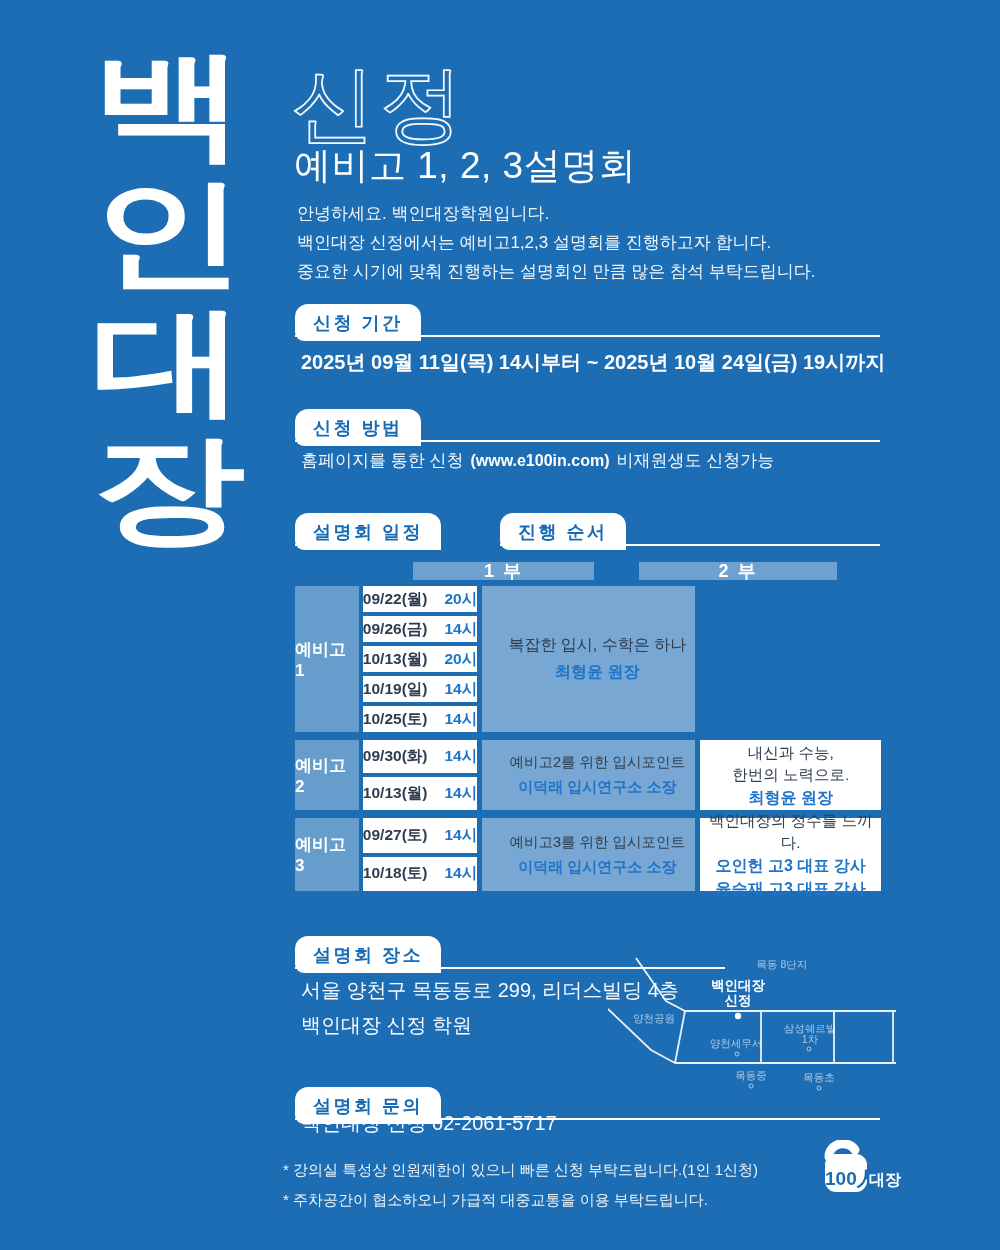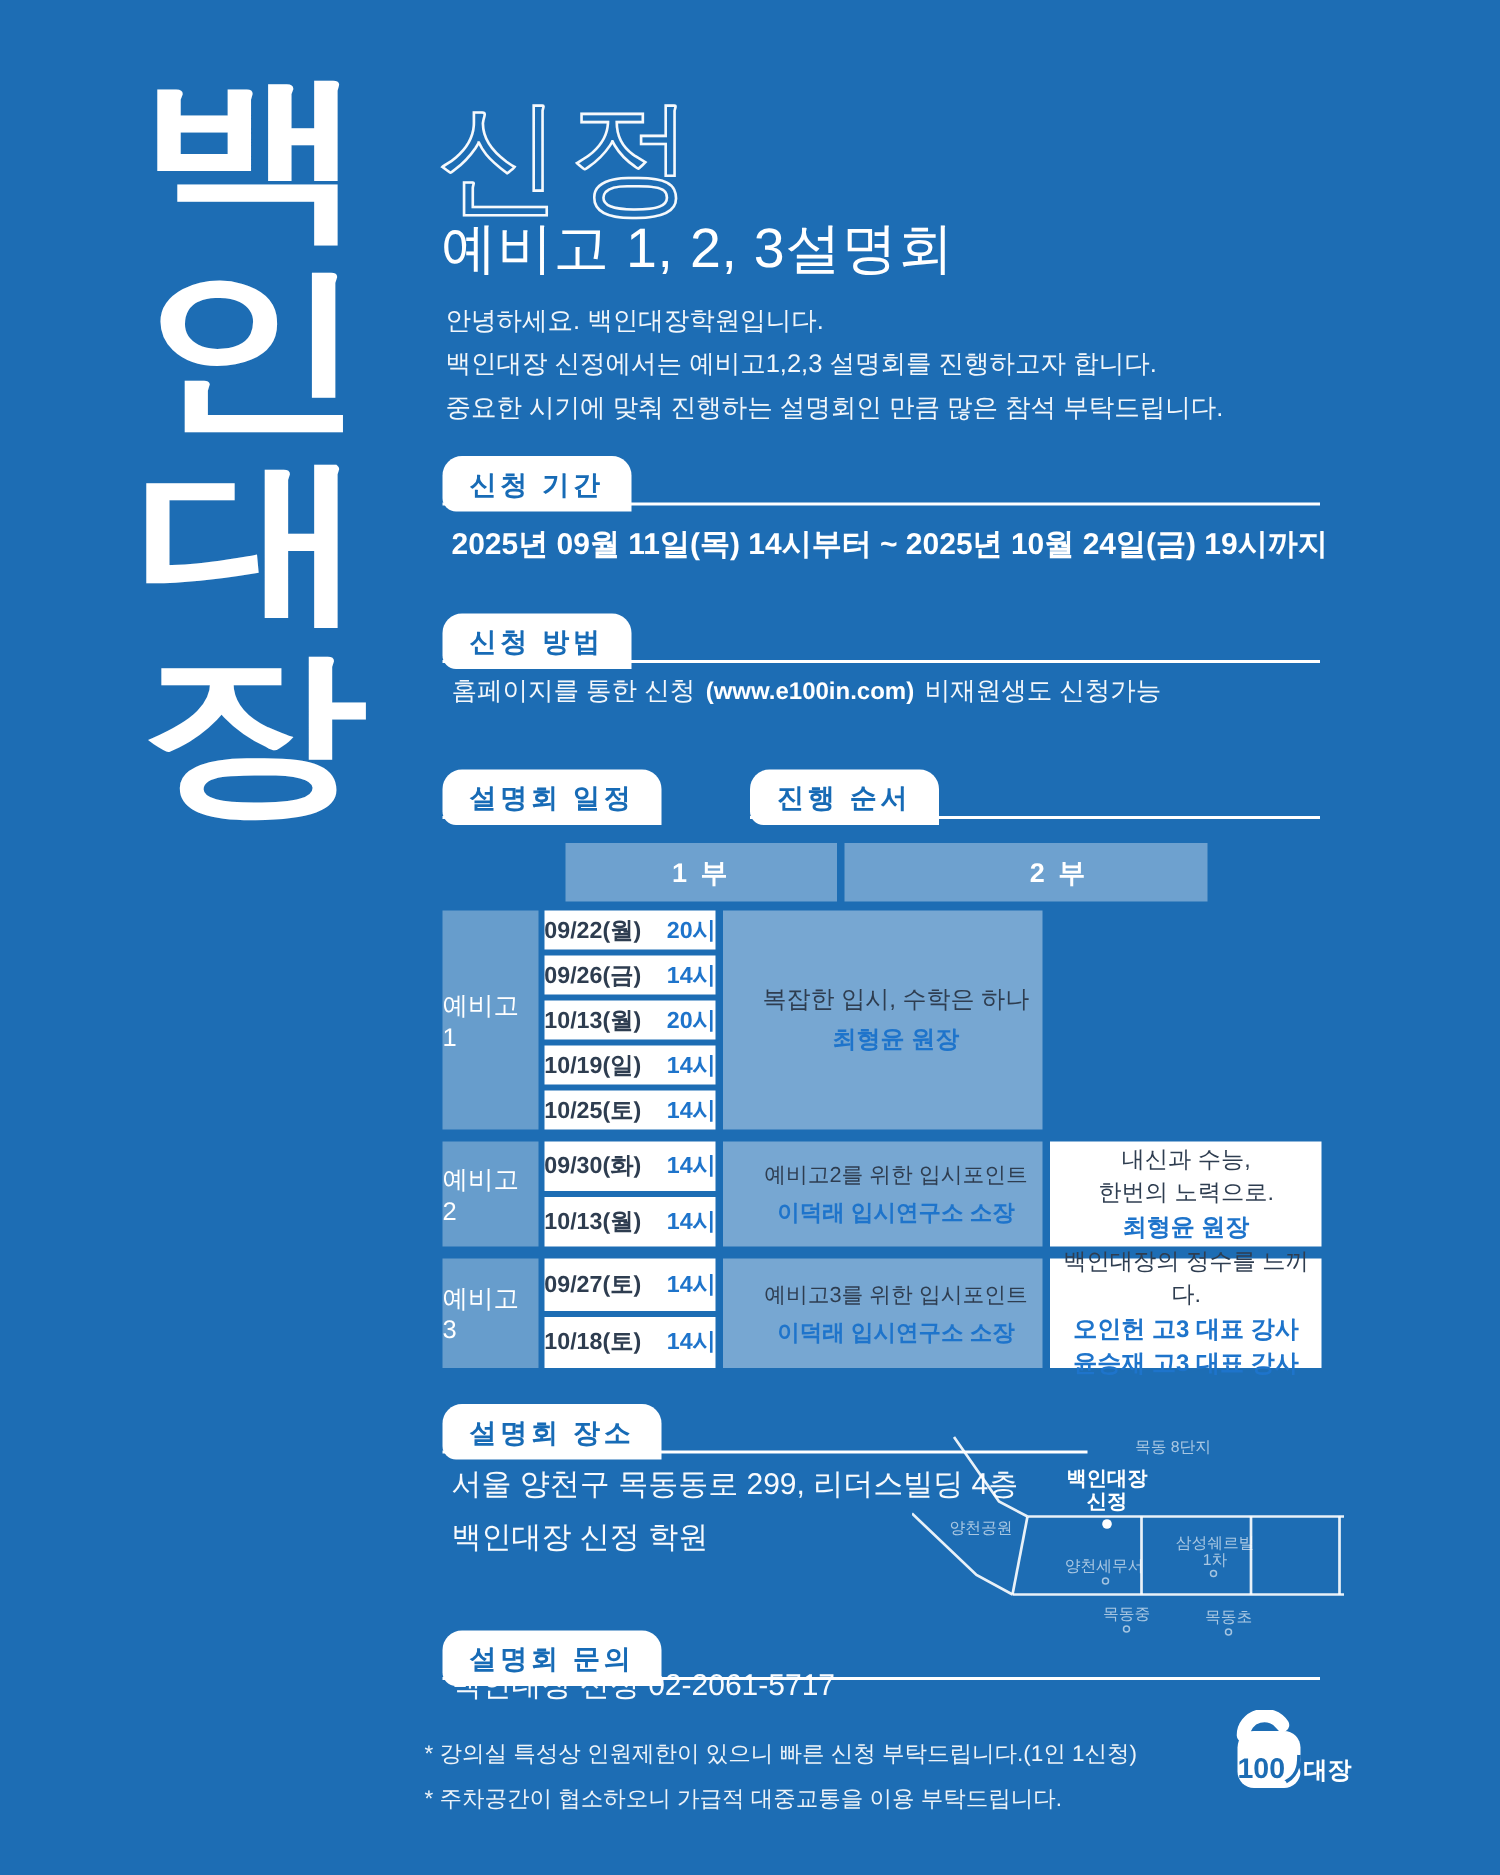--- a/index.html
+++ b/index.html
@@ -61,35 +61,35 @@
   .contact-value{
     position:absolute; left:301px; top:1110px;
     font-size:20px; color:rgba(255,255,255,.97);
   }
   .footnotes{
     position:absolute; left:283px; top:1155px;
     font-size:15px; line-height:30px; color:rgba(255,255,255,.92);
   }
   
   .table{position:absolute; left:295px; top:562px; width:586px;}
-  .thead{display:flex; margin-left:82px; height:39px;}
+  .thead{display:flex; margin-left:118px; height:18px;gap:40px;}
   .th{
     width:181px; background:rgba(255,255,255,.36);
     display:flex; align-items:center; justify-content:center;
     color:#fff; font-size:18px; font-weight:800; letter-spacing:2px;
   }
-  .th2{width:198px; margin-left:5px;padding-left:44px;}
+  .th2{width:198px; margin-left:5px;}
   .trow{display:flex; align-items:stretch;}
   .r0{height:146px; margin-top:6px;}
   .r1{height:70px;  margin-top:8px;}
   .r2{height:73px;  margin-top:8px;}
   .gcell{
     width:70px; background:rgba(255,255,255,.33);
     display:flex; align-items:center; justify-content:center;
-    color:#fff; font-size:17px; font-weight:400;
+    color:#fff; font-size:17px; font-weight:700;
   }
   .dates{width:115px; margin-left:4px; display:flex; flex-direction:column; gap:4px;}
   .dcell{
     flex:1; background:#fff; display:flex; align-items:center; justify-content:center;
     gap:17px; font-size:15.5px; font-weight:700; white-space:nowrap;
   }
   .d{color:#2e3d50;} .t{color:#1e74cb;}
   .p1{
     width:215px; margin-left:5px; background:rgba(255,255,255,.4);
     display:flex; flex-direction:column; align-items:center; justify-content:center; gap:6px;

